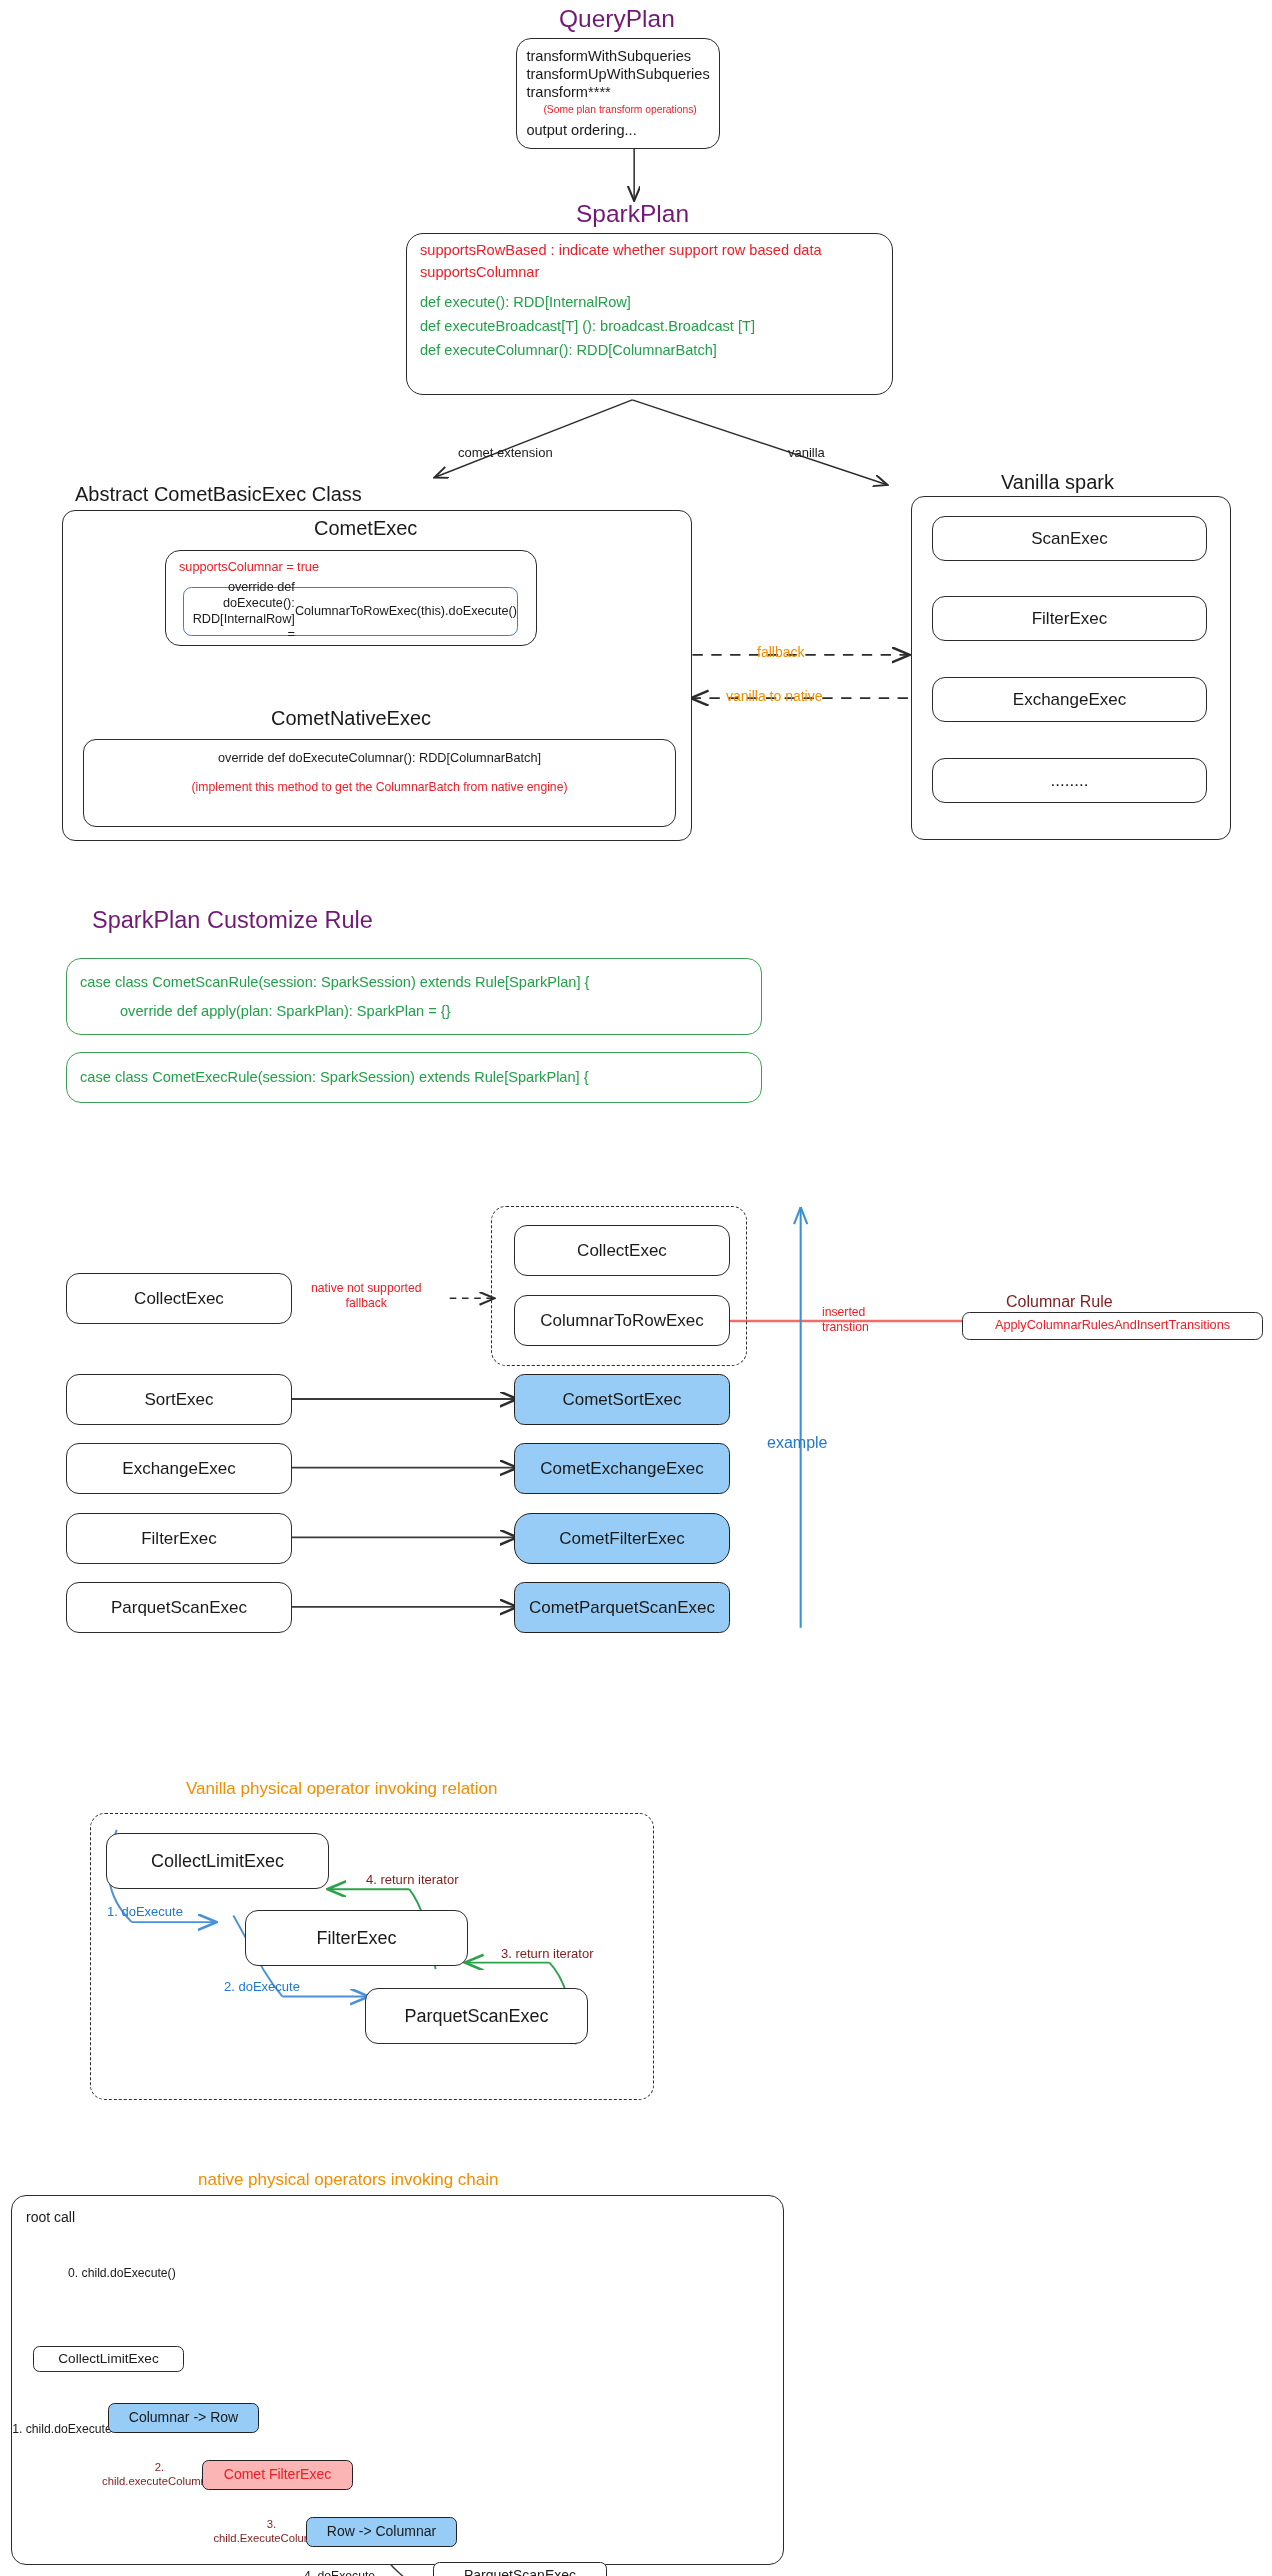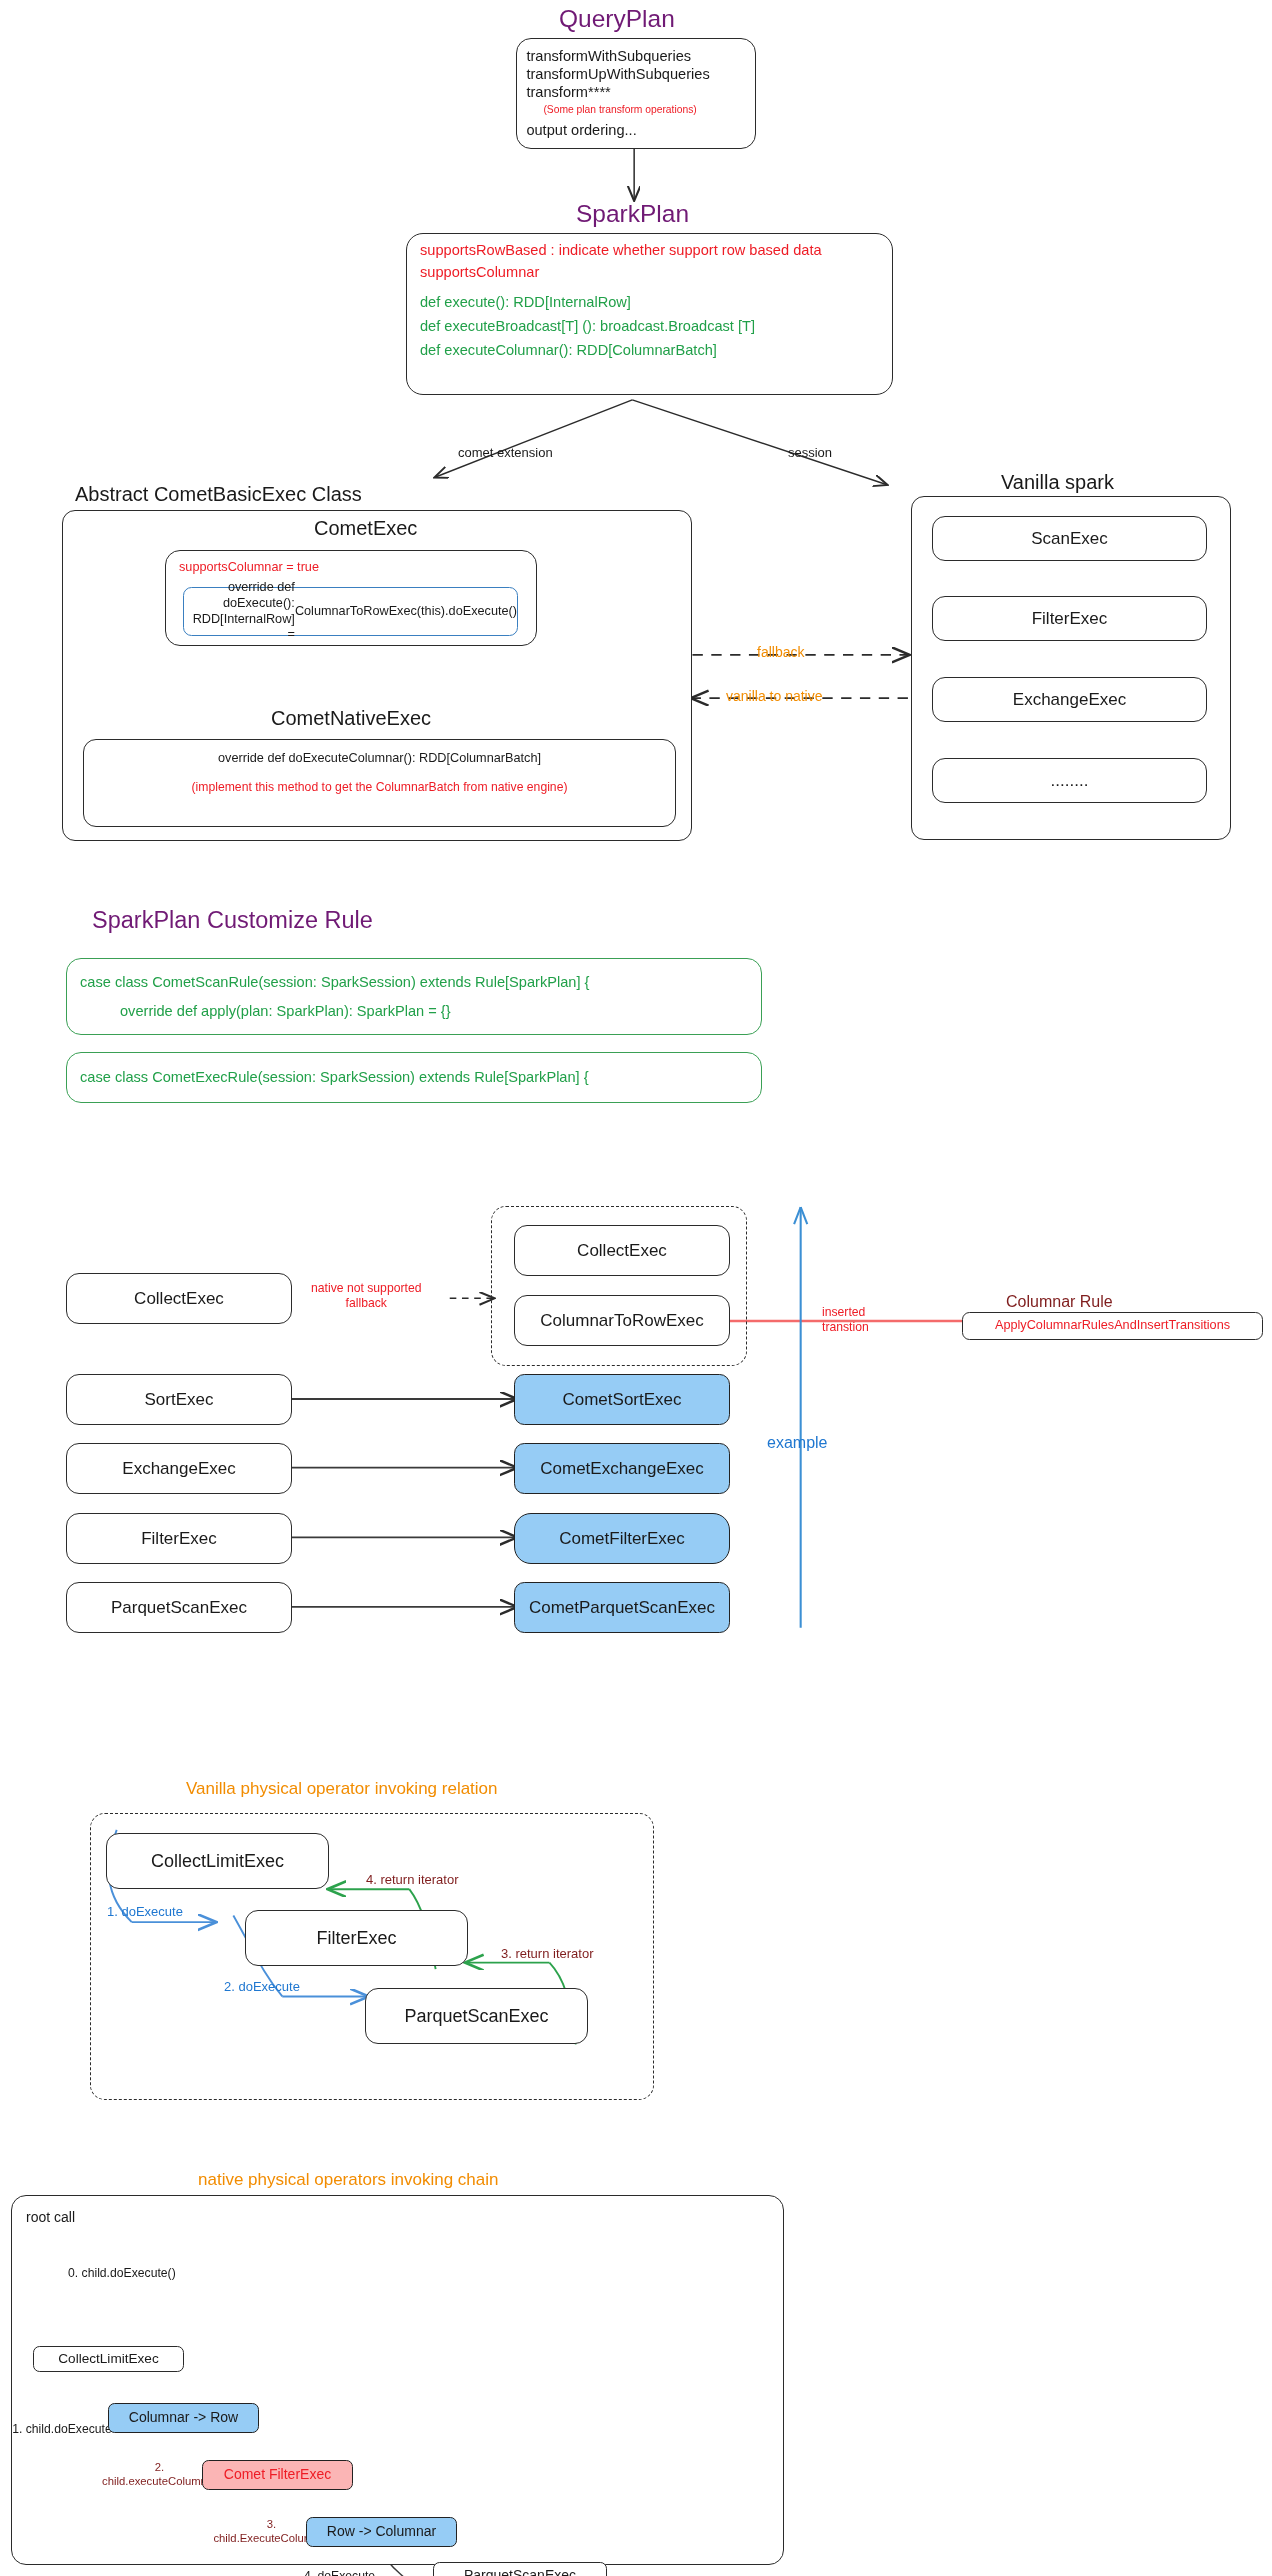--- a/index.html
+++ b/index.html
@@ -116,21 +116,21 @@
     <path d="M170,2600 C182,2620 188,2630 198,2642" stroke="#3a3a3a" stroke-width="1.5" fill="none"></path>
     <path d="M198,2642 L358,2642" stroke="#3a3a3a" stroke-width="1.5" fill="none" marker-end="url(#ah)"></path>
     <path d="M292,2662 C302,2680 308,2690 318,2702" stroke="#3a3a3a" stroke-width="1.5" fill="none"></path>
     <path d="M318,2702 L452,2702" stroke="#3a3a3a" stroke-width="1.5" fill="none" marker-end="url(#ah)"></path>
     <path d="M412,2722 C420,2732 425,2735 430,2740" stroke="#3a3a3a" stroke-width="1.5" fill="none"></path>
     <path d="M430,2740 L595,2740" stroke="#3a3a3a" stroke-width="1.5" fill="none" marker-end="url(#ah)"></path>
   </svg>
 
   <div class="lbl ttl" style="left:559px;top:3.8px;font-size:24.5px;">QueryPlan</div>
 
-  <div class="box" style="left:516px;top:38px;width:240px;height:111px;border-radius:15px;
+  <div class="box" style="left:516px;top:38px;width:204px;height:111px;border-radius:15px;
               align-items:flex-start;justify-content:flex-start;padding:7.5px 0 0 9.4px;text-align:left;">
     <div style="font-size:14.6px;line-height:1.26;">
       <span class="codeln">transformWithSubqueries</span>
       <span class="codeln">transformUpWithSubqueries</span>
       <span class="codeln">transform****</span>
       <span class="codeln red" style="font-size:10.3px;padding-left:17px;line-height:1.5;">(Some plan transform operations)</span>
       <span class="codeln" style="padding-top:3.8px;">output ordering...</span>
     </div>
   </div>
 
@@ -141,21 +141,21 @@
     <div style="font-size:14.6px;line-height:1.0;">
       <span class="codeln red" style="padding-bottom:7.5px;">supportsRowBased : indicate whether support row based data</span>
       <span class="codeln red" style="padding-bottom:15px;">supportsColumnar</span>
       <span class="codeln green" style="padding-bottom:9.4px;">def execute(): RDD[InternalRow]</span>
       <span class="codeln green" style="padding-bottom:9.4px;">def executeBroadcast[T] (): broadcast.Broadcast [T]</span>
       <span class="codeln green">def executeColumnar(): RDD[ColumnarBatch]</span>
     </div>
   </div>
 
   <div class="lbl" style="left:458px;top:445px;font-size:13px;">comet extension</div>
-  <div class="lbl" style="left:788px;top:445px;font-size:13px;">session</div>
+  <div class="lbl" style="left:788px;top:445px;font-size:13px;">vanilla</div>
 
   <div class="lbl ttl-sm" style="left:75px;top:482px;font-size:20px;">Abstract CometBasicExec Class</div>
 
   <div class="box" style="left:62px;top:510px;width:630px;height:331px;border-radius:13px;
               align-items:flex-start;justify-content:center;"></div>
 
   <div class="lbl" style="left:314px;top:516px;font-size:20px;">CometExec</div>
 
   <div class="box" style="left:165px;top:550px;width:372px;height:96px;border-radius:15px;
               align-items:flex-start;justify-content:flex-start;padding:7.5px 0 0 13px;text-align:left;">

